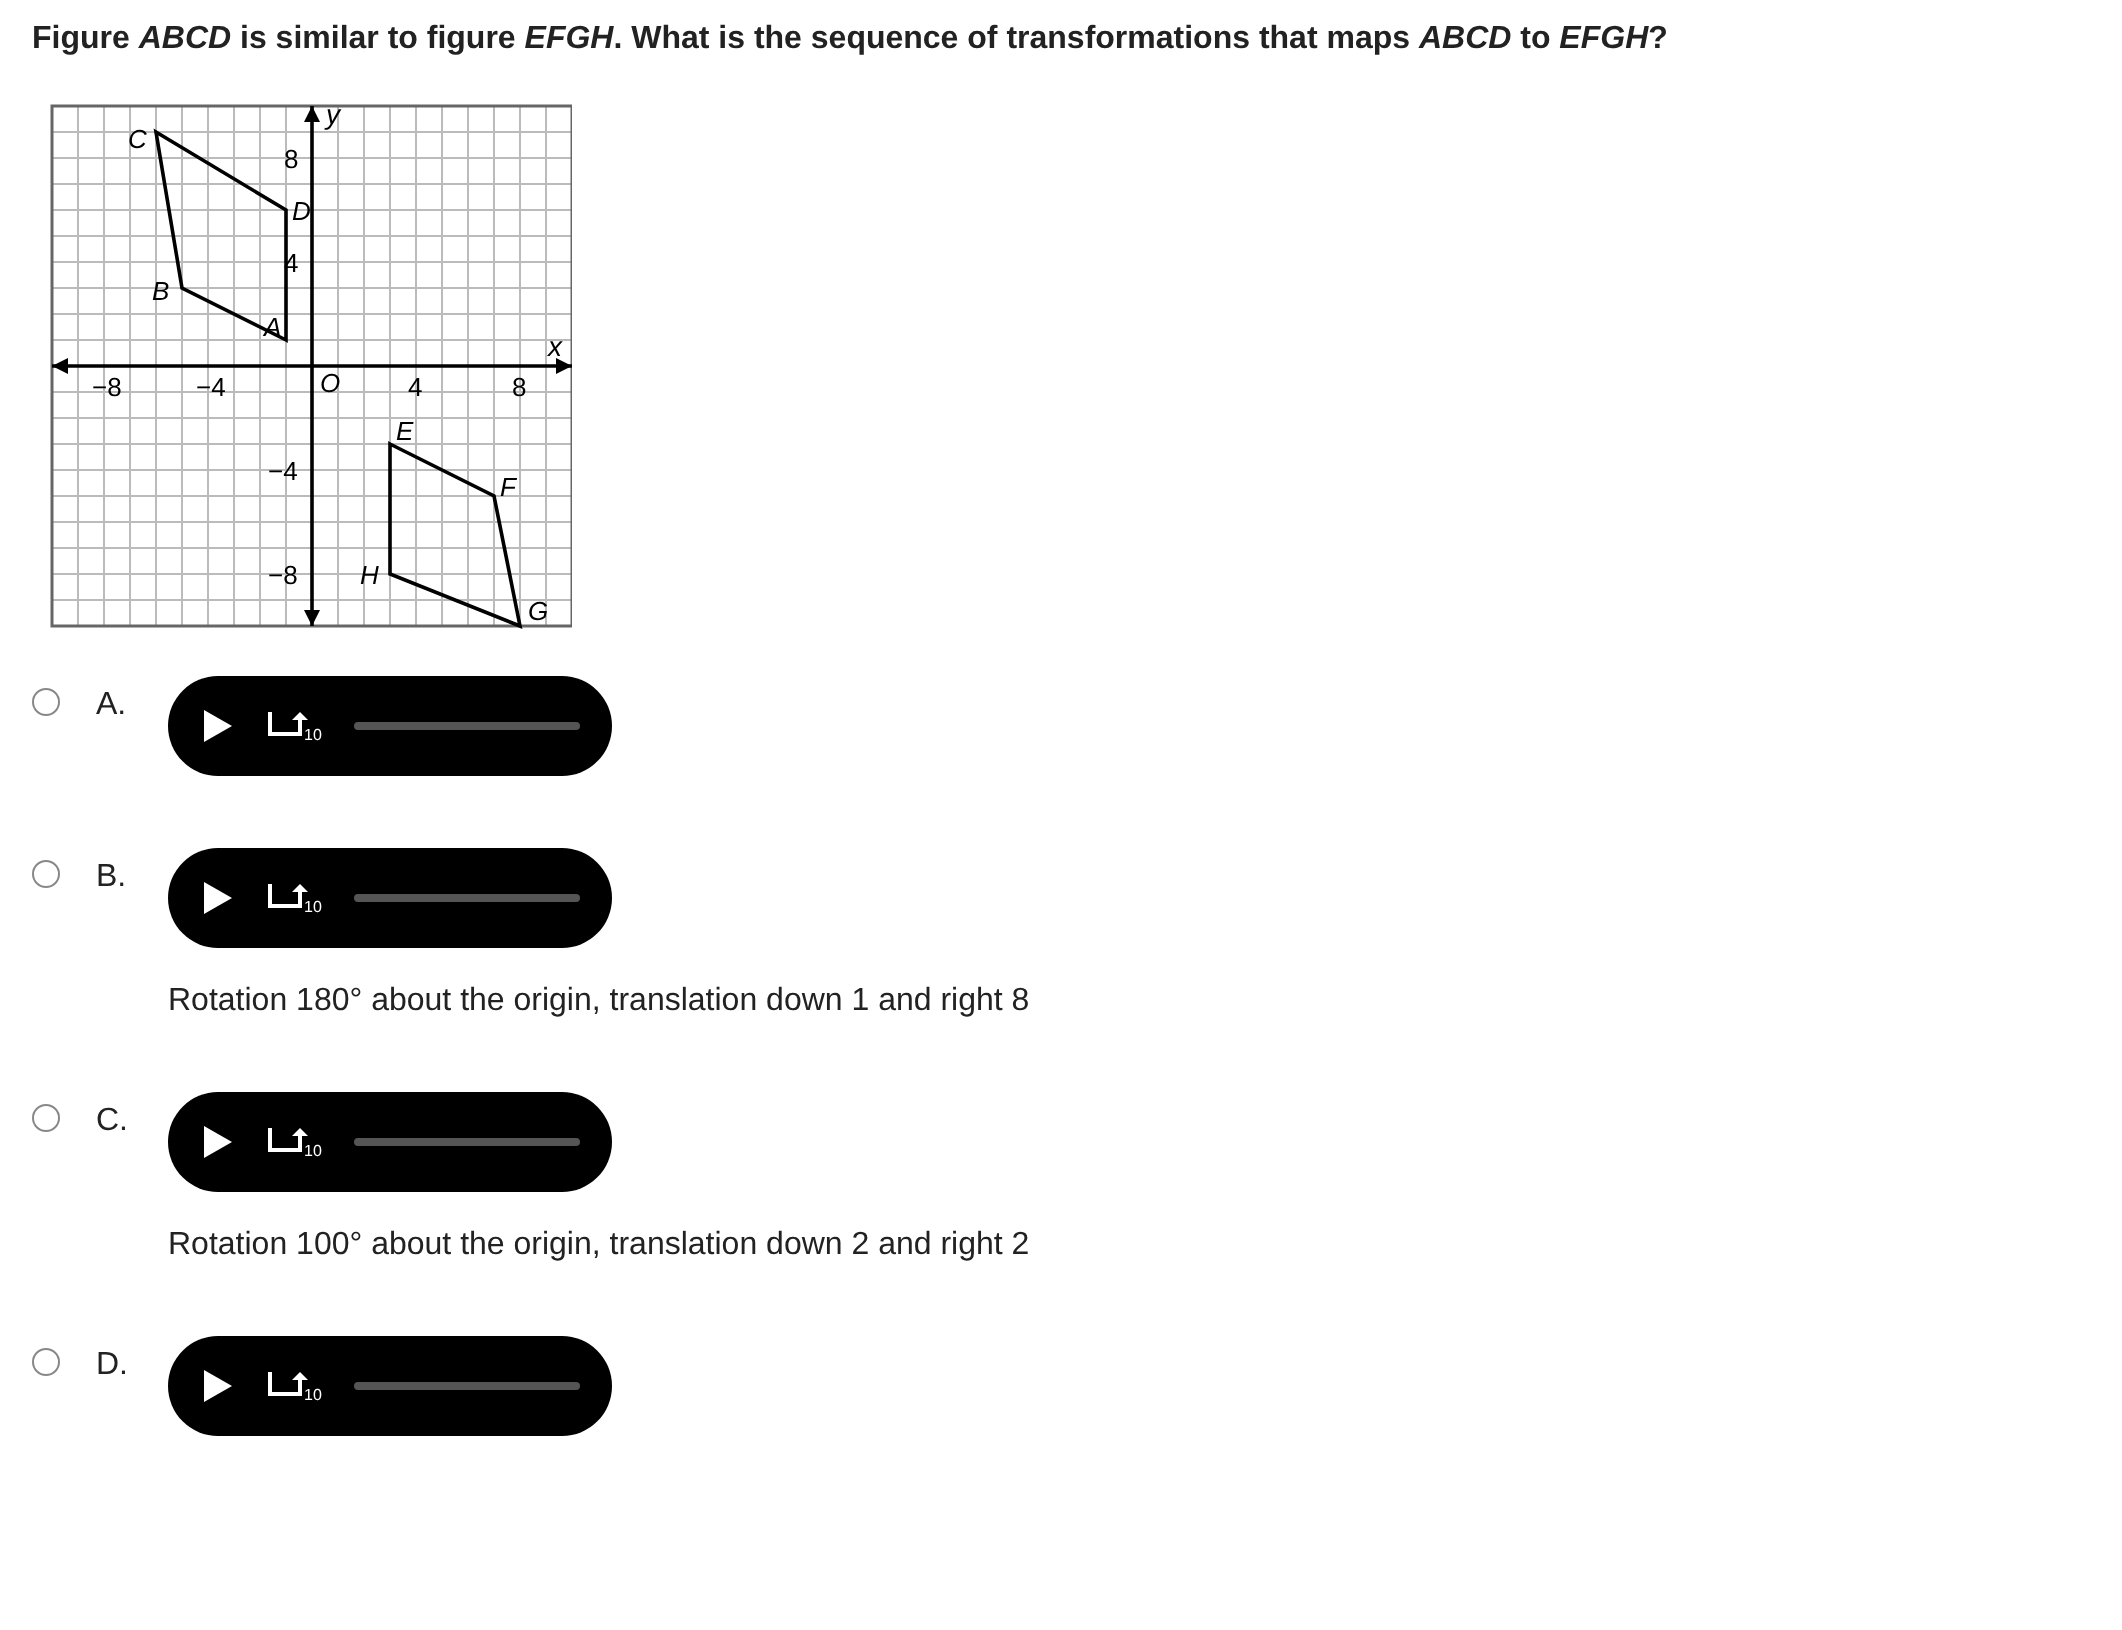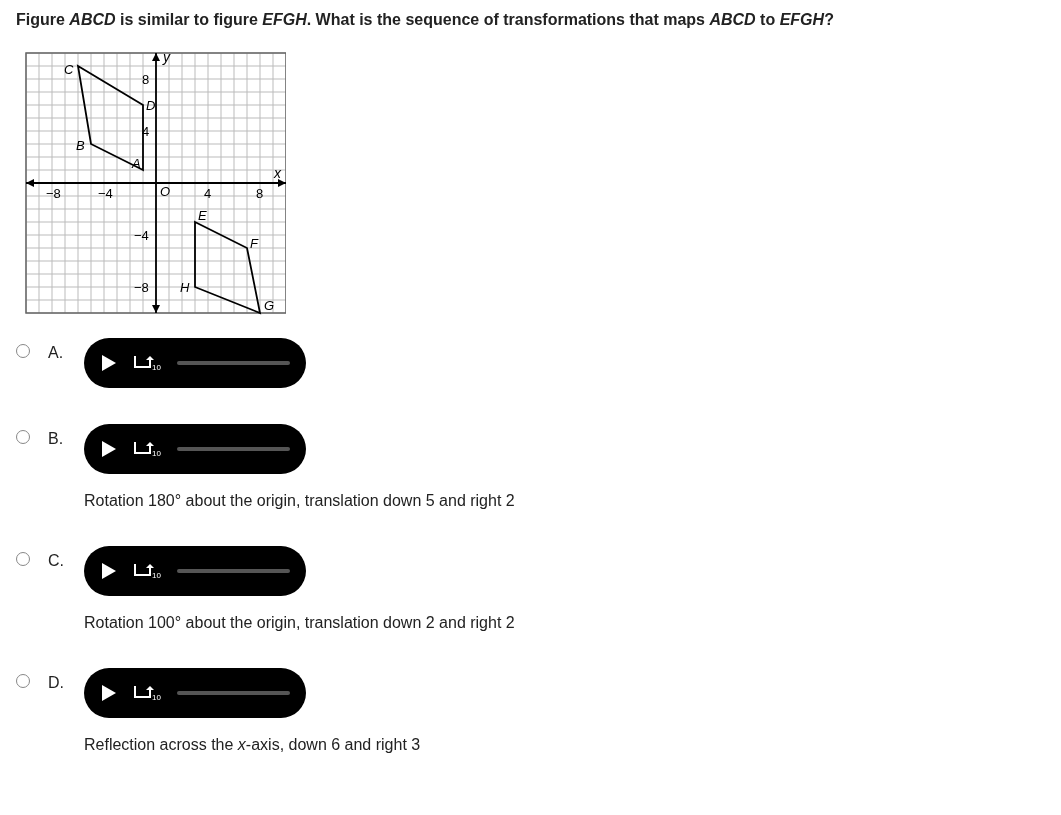--- a/index.html
+++ b/index.html
@@ -188,21 +188,21 @@
           <div class="rewind-btn">
             <svg width="22" height="20" viewBox="0 0 22 20">
                 <path d="M3 3 L3 14 L18 14 L18 7" stroke="#fff" stroke-width="2" fill="none"></path>
                 <polygon points="18,3 14,7 22,7" fill="#fff"></polygon>
               </svg>
           </div>
           <span class="rewind-label">10</span>
         </div>
         <div class="progress"></div>
       </div>
-      <div class="answer-text">Rotation 180° about the origin, translation down 5 and right 2</div>
+      <div class="answer-text">Rotation 180° about the origin, translation down 1 and right 8</div>
     </div>
   </div>
 
   <div class="option-row">
     <div class="radio-wrap"><input type="radio" name="ans" style=""></div>
     <div class="opt-letter">C.</div>
     <div class="opt-body">
       <div class="audio-player">
         <div class="play-btn">
           <svg width="18" height="18" viewBox="0 0 18 18">
@@ -238,19 +238,16 @@
           <div class="rewind-btn">
             <svg width="22" height="20" viewBox="0 0 22 20">
                 <path d="M3 3 L3 14 L18 14 L18 7" stroke="#fff" stroke-width="2" fill="none"></path>
                 <polygon points="18,3 14,7 22,7" fill="#fff"></polygon>
               </svg>
           </div>
           <span class="rewind-label">10</span>
         </div>
         <div class="progress"></div>
       </div>
-      <div class="answer-text">
-        <span>Reflection across the </span><span class="ital">x</span><span>-axis, down 6 and right 3</span>
-      </div>
     </div>
   </div>
 
 </div>
 
 </body></html>

